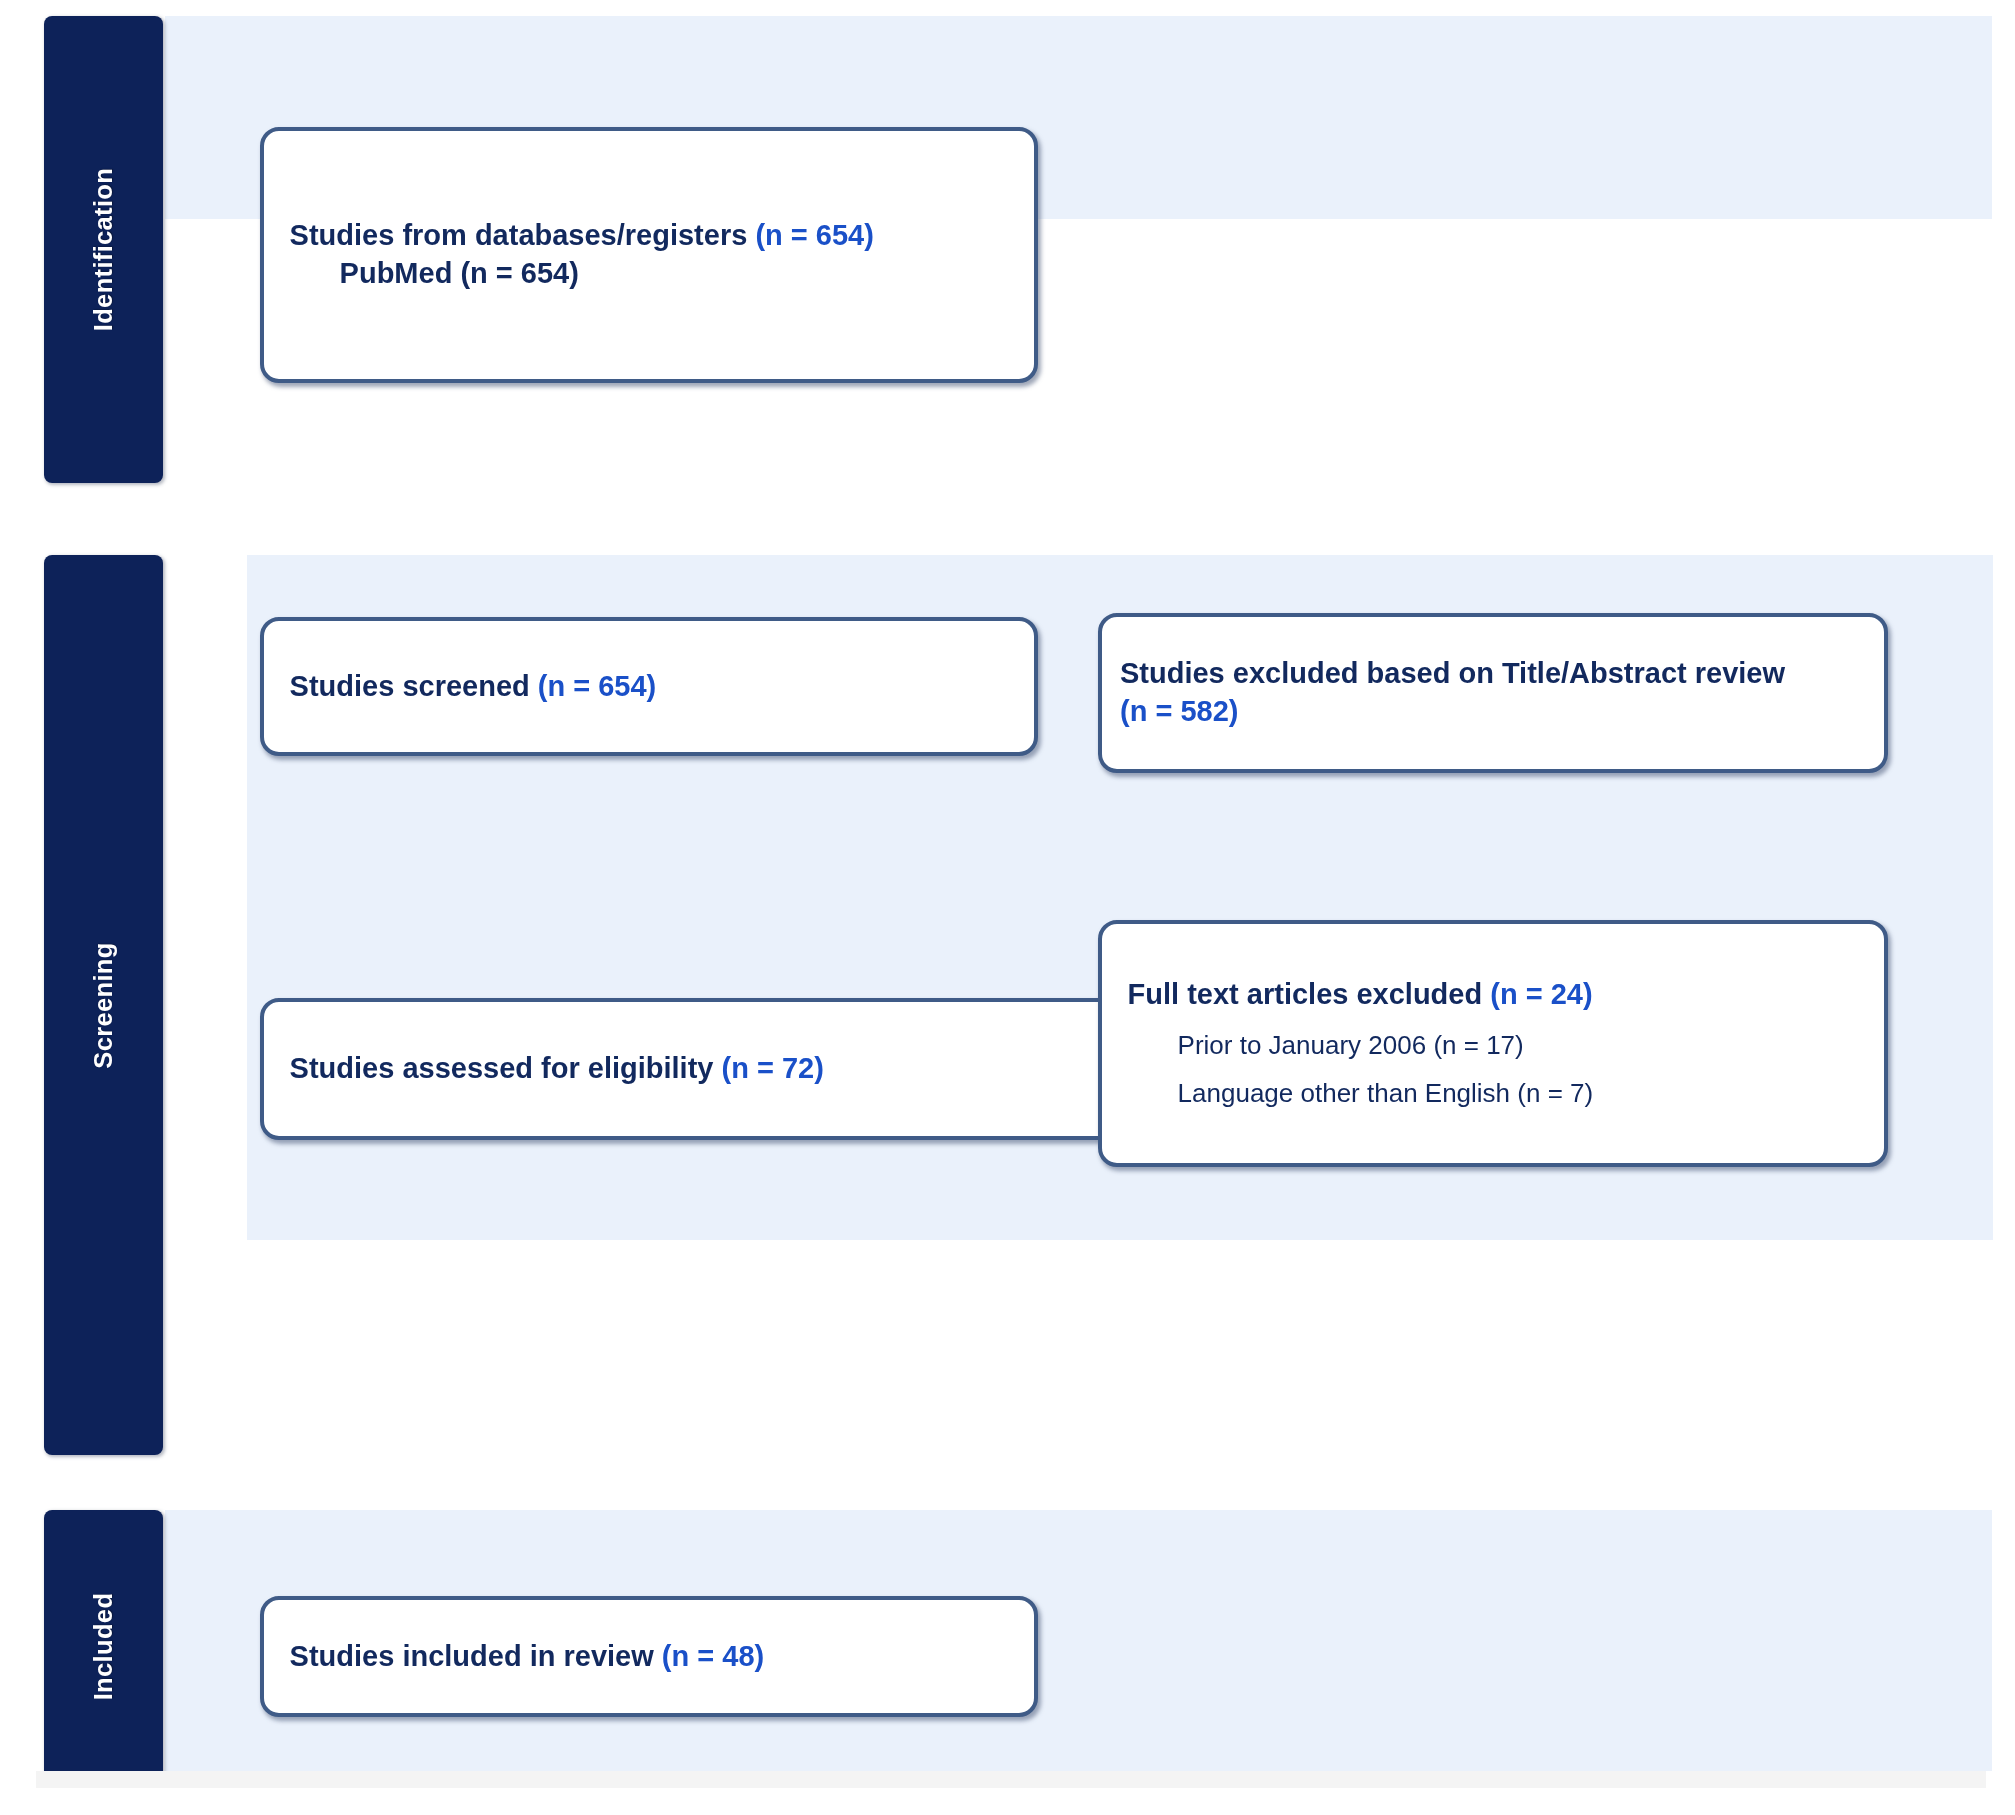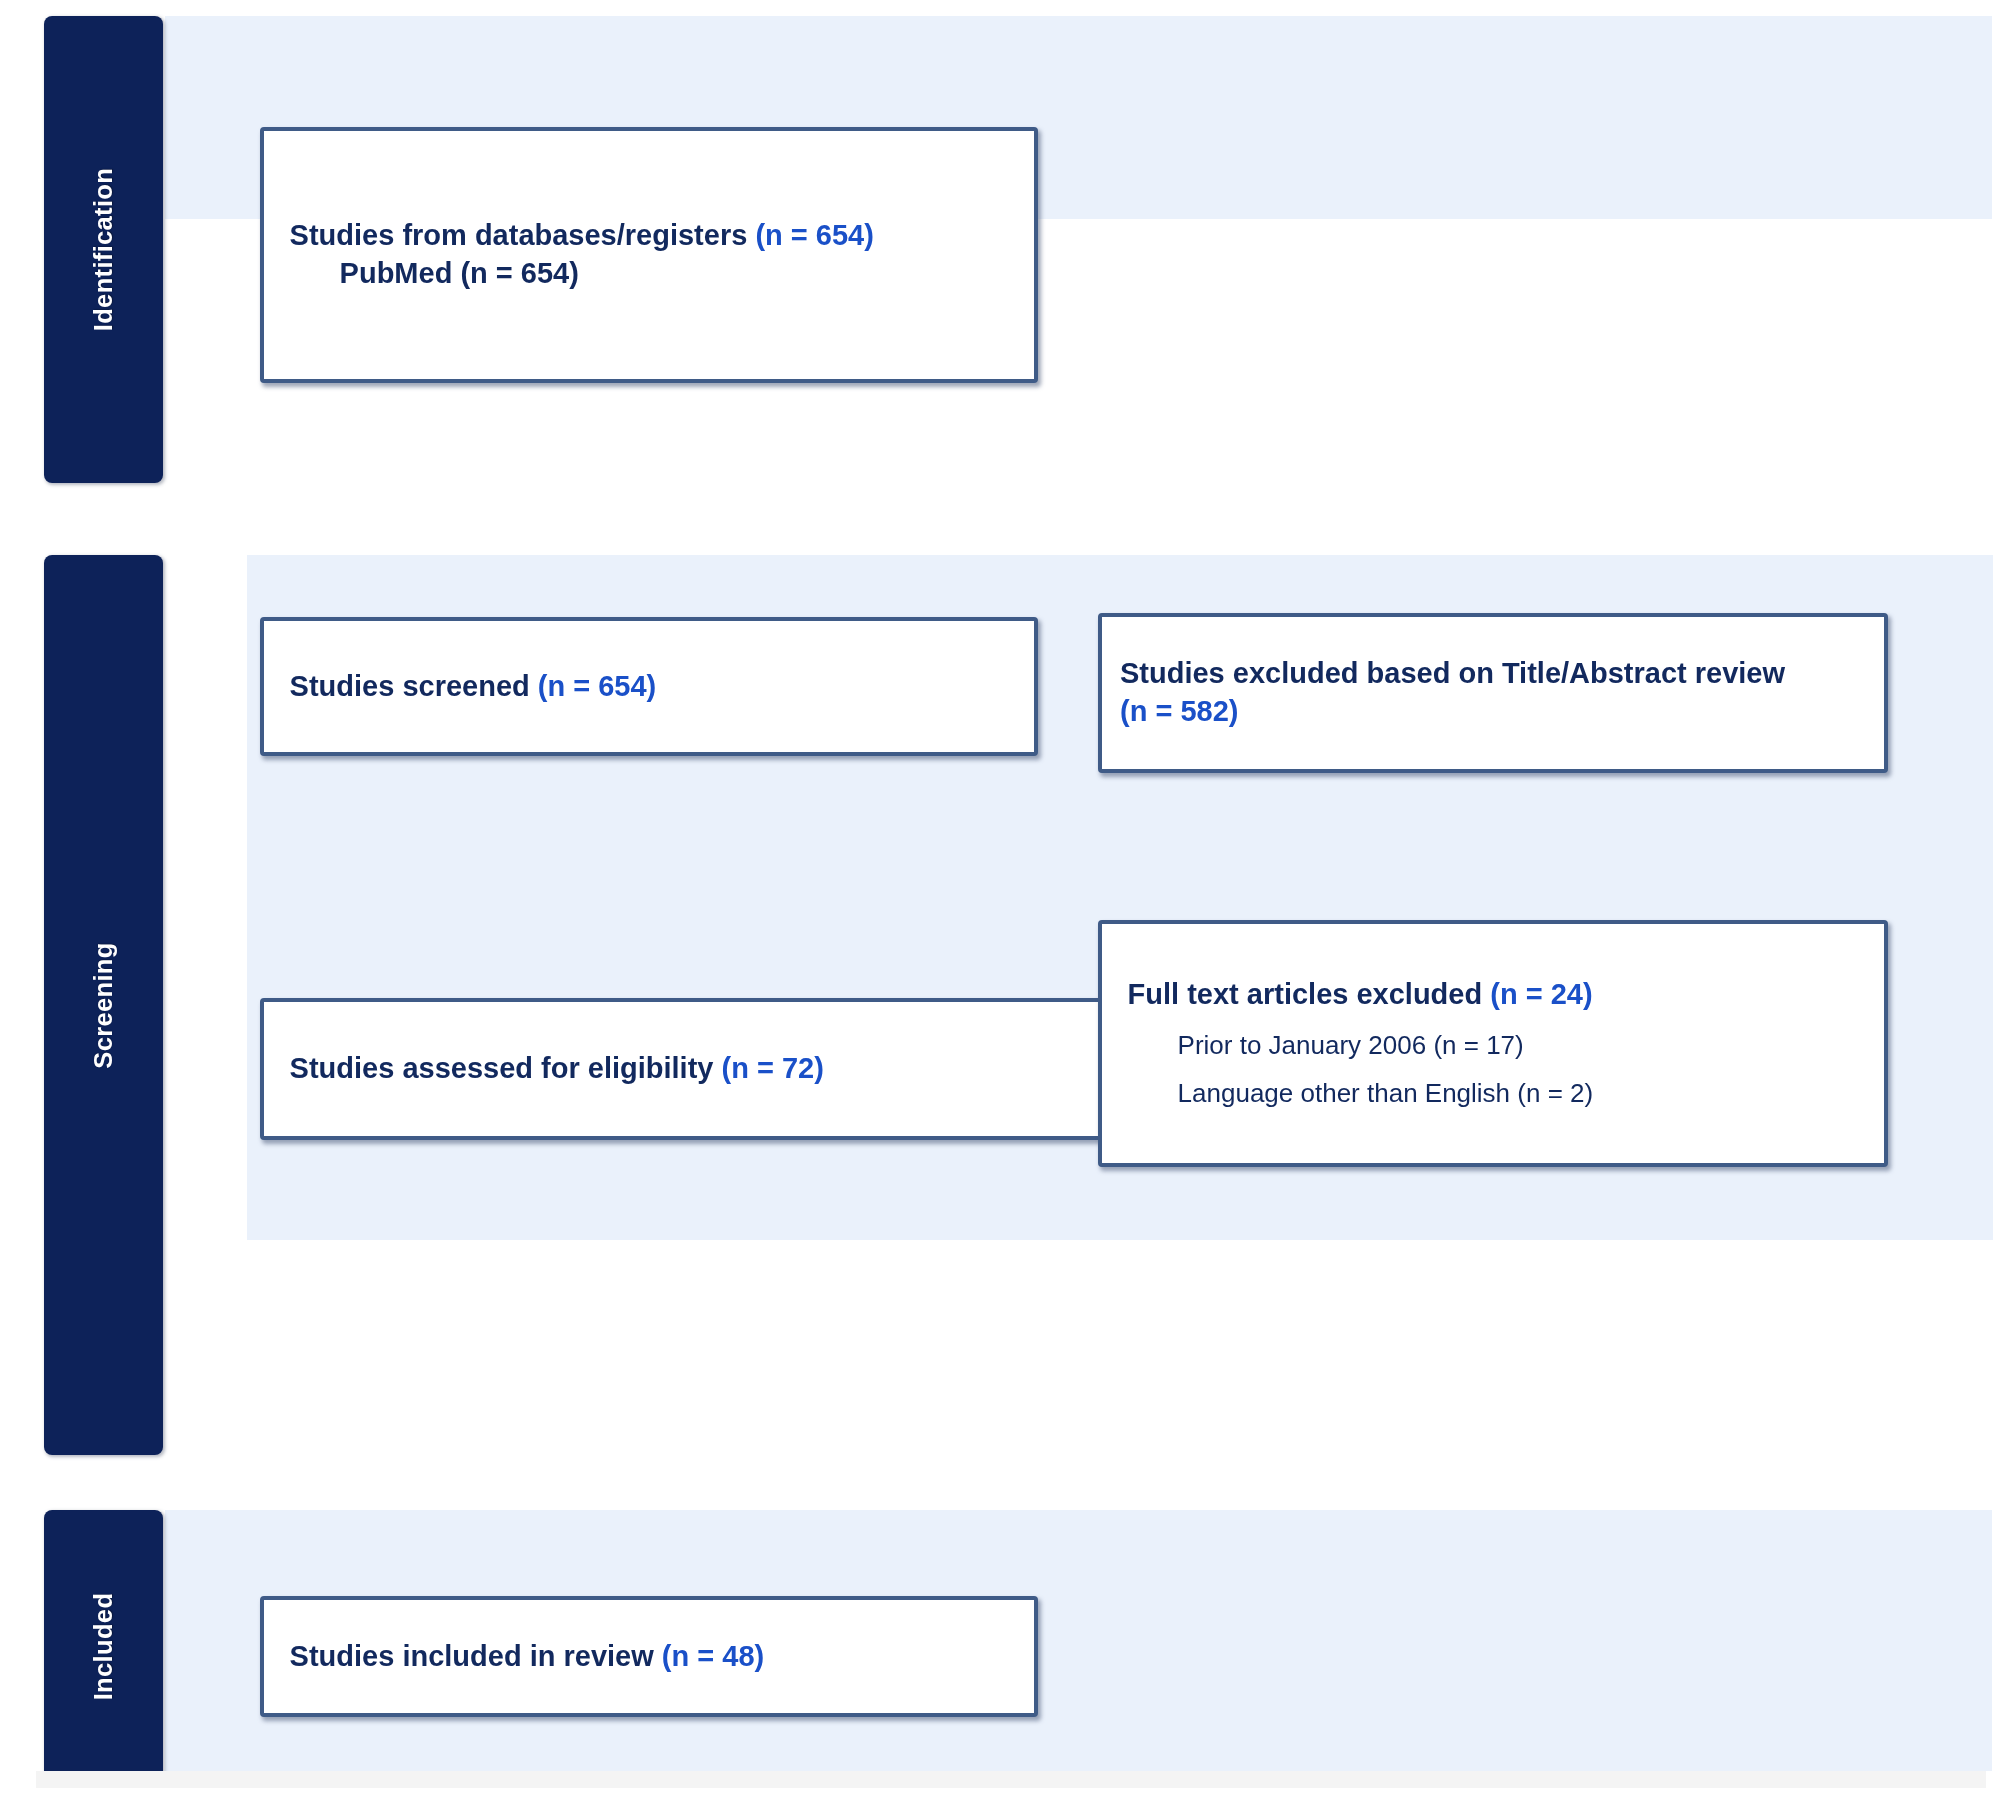--- a/index.html
+++ b/index.html
@@ -44,21 +44,21 @@
     white-space: nowrap;
     transform: rotate(-90deg);
     text-shadow: 0.6px 0.6px 1.2px rgba(0,0,0,0.35);
   }
 
   
   .flow-box {
     position: absolute;
     background: #ffffff;
     border: 4.1px solid #3f5b87;
-    border-radius: 4px;
+    border-radius: 19px;
     box-shadow: 2.9px 3.5px 4.1px rgba(80, 95, 125, 0.55);
     box-sizing: border-box;
     display: flex;
     flex-direction: column;
     justify-content: center;
     padding: 0 25.6px;
   }
   .flow-box-line {
     font-size: 29px;
     line-height: 1.30;
@@ -174,21 +174,21 @@
   </div>
 
   <div class="flow-box" style="left:1098px; top:920px; width:790px; height:247px;gap:15px;">
     <div class="flow-box-line main">
       <span>Full text articles excluded </span><span class="count">(n = 24)</span>
     </div>
     <div class="flow-box-line sub">
       <span>Prior to January 2006 (n = 17)</span>
     </div>
     <div class="flow-box-line sub">
-      <span>Language other than English (n = 2)</span>
+      <span>Language other than English (n = 7)</span>
     </div>
   </div>
 
   <div class="flow-box" style="left:260px; top:1596px; width:778px; height:121px;">
     <div class="flow-box-line main">
       <span>Studies included in review </span><span class="count">(n = 48)</span>
     </div>
   </div>
 
   <div class="bottom-strip" style="left:36px; top:1771px; width:1950px; height:17.4px;"></div>

